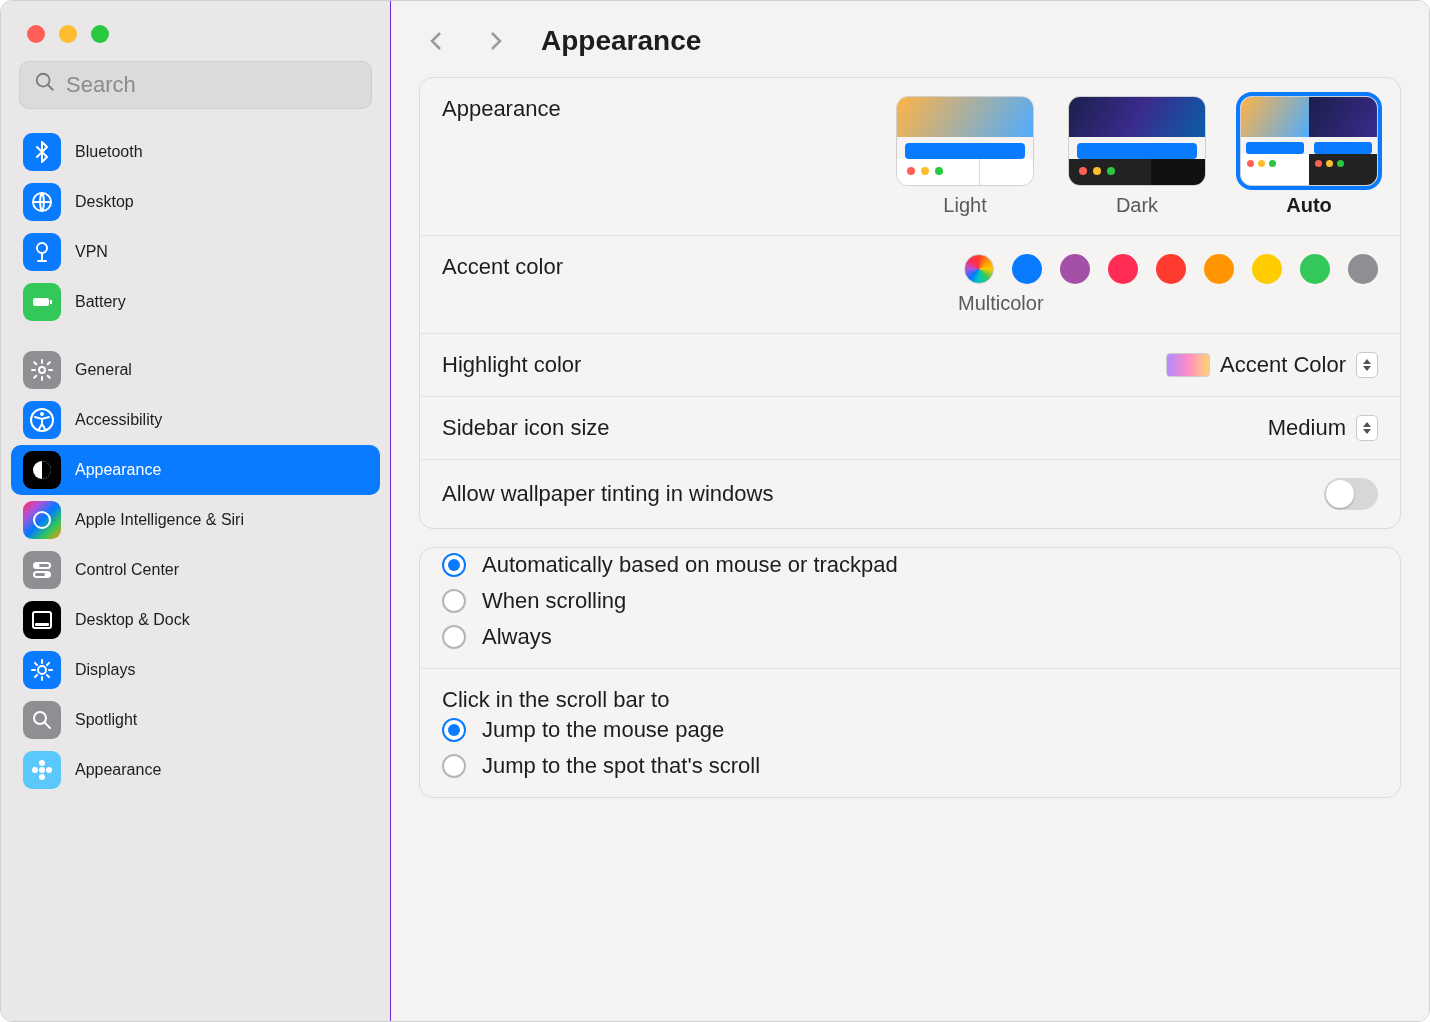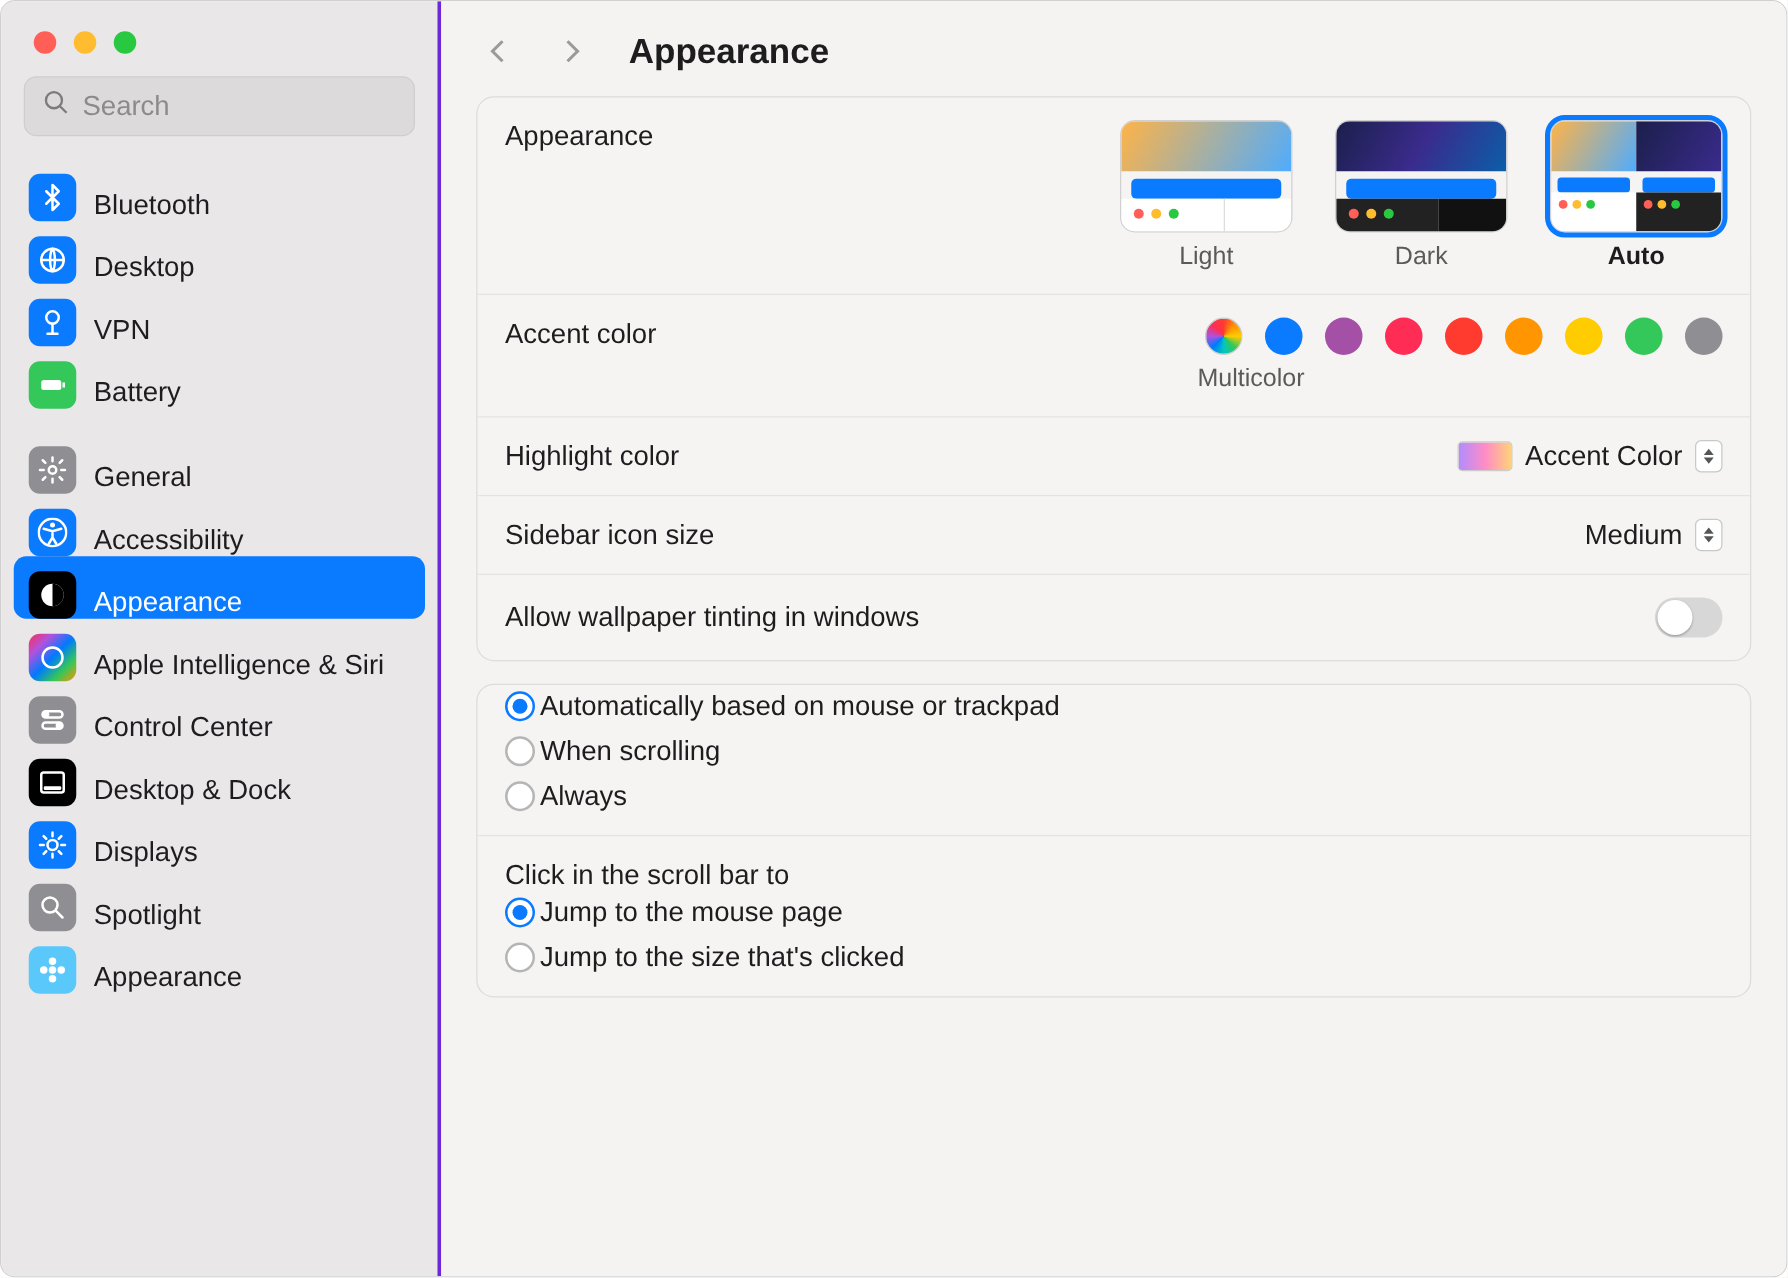--- a/index.html
+++ b/index.html
@@ -13,23 +13,23 @@
 .window {
   display: flex;
   width: 1430px;
   height: 1022px;
   border-radius: 12px;
   overflow: hidden;
   border: 1px solid #d0d0d0;
 }
 
 .sidebar {
-  width: 352px;
+  width: 390px;
   background: #e9e7e8;
-  border-right: 3px solid #6d28d9;
+  border-right: 1px solid #6d28d9;
   display: flex;
   flex-direction: column;
   padding: 0;
 }
 .traffic-lights {
   display: flex;
   gap: 14px;
   padding: 24px 0 18px 26px;
 }
 .tl { width: 18px; height: 18px; border-radius: 50%; }
@@ -55,24 +55,24 @@
   border:none; background:transparent; outline:none;
   font-size: 22px; color:#333; width:100%;
 }
 .search-input::placeholder { color:#8b8b8b; }
 
 .sidebar-list {
   overflow-y: auto;
   padding: 4px 10px 20px 10px;
 }
 .sb-item {
-  display:flex; align-items:flex-end; gap:14px;
+  display:flex; align-items:center; gap:14px;
   height:50px; padding:0 12px;
   border-radius:10px; cursor:default;
-  font-size:22px; color:#1d1d1f;
+  font-size:16px; color:#1d1d1f;
 }
 .sb-item.selected { background:#0a7aff; color:#ffffff; }
 .sb-icon {
   width:38px; height:38px; border-radius:9px;
   display:flex; align-items:center; justify-content:center;
   flex-shrink:0;
 }
 .sb-icon svg { width:24px; height:24px; }
 .sb-spacer { height:18px; }
 
@@ -184,21 +184,21 @@
   position:relative;
 }
 .toggle::after {
   content:""; position:absolute; top:2px; left:2px;
   width:28px; height:28px; border-radius:50%; background:#fff;
   box-shadow:0 1px 2px rgba(0,0,0,.3);
 }
 
 
 .radio-group { display:flex; flex-direction:column; gap:10px; padding-top:8px; }
-.radio-row { display:flex; align-items:center; gap:4px; font-size:22px; color:#1d1d1f; }
+.radio-row { display:flex; align-items:center; gap:16px; font-size:22px; color:#1d1d1f; }
 .radio {
   width:24px; height:24px; border-radius:50%;
   border:2px solid #b5b5b5; background:#fff; position:relative;
 }
 .radio.checked { border-color:#0a7aff; }
 .radio.checked::after {
   content:""; position:absolute; inset:4px; border-radius:50%; background:#0a7aff;
 }
 .section-heading { font-size:22px; color:#1d1d1f; padding:18px 22px 0 22px; }
 .section-body { padding:4px 22px 18px 22px; }
@@ -486,19 +486,19 @@
         </div>
       <div class="divider"></div>
       <div class="section-heading">Click in the scroll bar to</div>
       <div class="section-body radio-group" id="scroll-click-group">
           <div class="radio-row">
             <div class="radio checked"></div>
             <span>Jump to the mouse page</span>
           </div>
           <div class="radio-row">
             <div class="radio"></div>
-            <span>Jump to the size that's clicked</span>
+            <span>Jump to the spot that's scroll</span>
           </div>
         </div>
     </div>
 
   </main>
 </div>
 
 </body></html>

